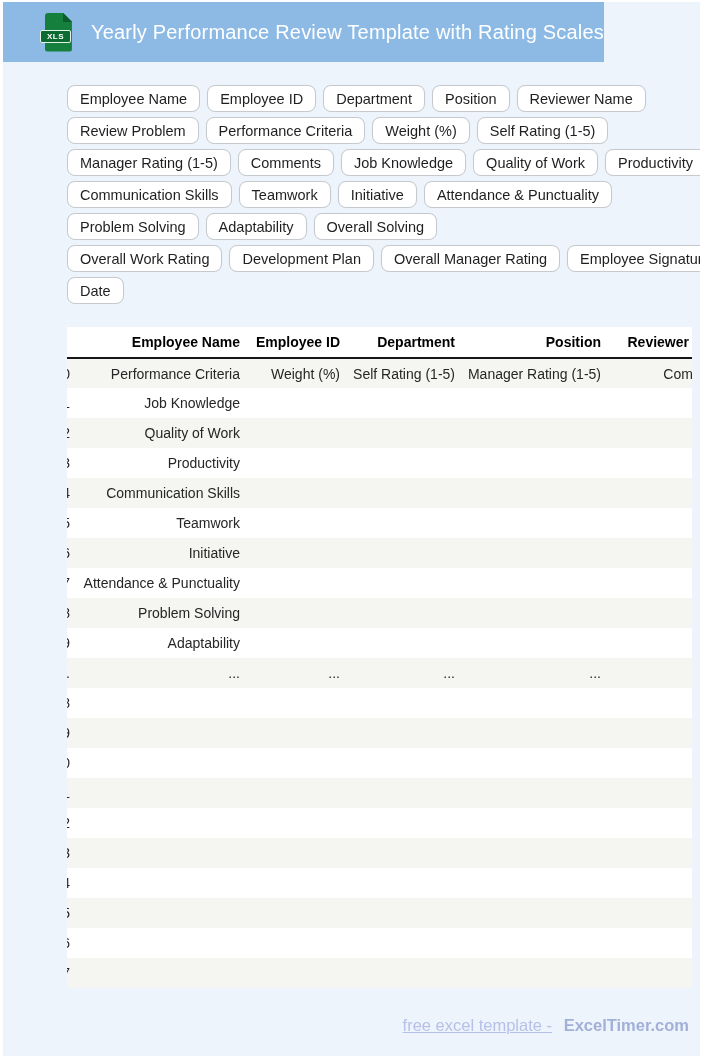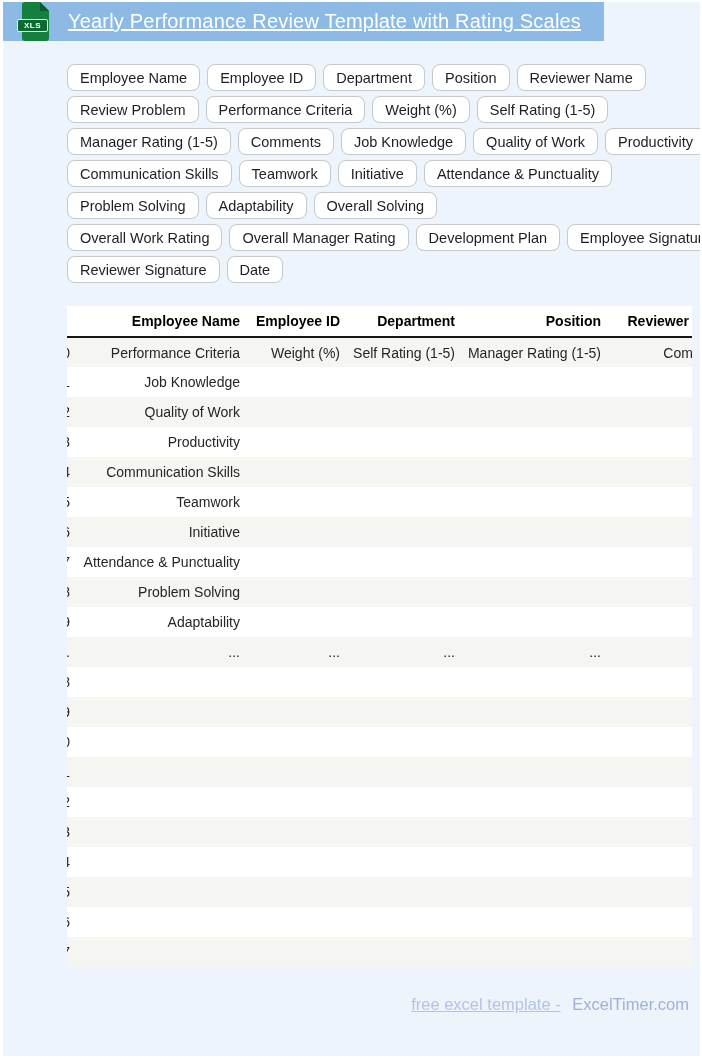--- a/index.html
+++ b/index.html
@@ -21,23 +21,23 @@
     position: relative;
     overflow: hidden;
   }
   .page {
     position: absolute; left: 3px; top: 2px; right: 2px; bottom: 2px;
     background: var(--page-bg);
     overflow: hidden;
   }
   
   .titlebar {
-    width: 601px; height: 39px;
+    width: 601px; height: 60px;
     background: var(--bar);
-    display: flex; align-items: center;
+    display: flex; align-items: center; justify-content: flex-end;
   }
   .xls-icon { position: relative; width: 34px; height: 39px; margin-left: 14px; flex: none; }
   .xls-doc {
     position: absolute; left: 5px; top: 0; width: 27px; height: 39px;
     background: var(--green);
     border-radius: 3px;
     clip-path: polygon(0 0, 18px 0, 27px 9px, 27px 39px, 0 39px);
   }
   .xls-fold {
     position: absolute; left: 23px; top: 0;
@@ -52,21 +52,20 @@
     border-radius: 2px;
     color: #fff; font-size: 8px; font-weight: bold; letter-spacing: .5px;
     display: flex; align-items: center; justify-content: center;
   }
   .page-title {
     margin-left: 17px;
     color: #ffffff;
     font-size: 20px; font-weight: 500;
     letter-spacing: .2px;
     white-space: nowrap;
-    text-decoration: underline;
   }
   
   .chips { margin: 23px 0 0 64px; }
   .chip-row { display: flex; gap: 7px; margin-bottom: 5px; height: 27px; }
   .chip {
     background: #ffffff;
     border: 1px solid var(--chip-border);
     border-radius: 8px;
     padding: 0 12px;
     font-size: 14.5px; color: #1f1f1f;
@@ -107,21 +106,21 @@
   table.preview tr.stripe td { background: var(--stripe); }
   table.preview td.idx, table.preview th.idx { padding-right: 2px; }
   
   .footer {
     margin-top: 28px;
     text-align: right;
     padding-right: 11px;
     font-size: 16.5px;
   }
   .footer-pre { color: var(--footer-pre); text-decoration: underline; }
-  .footer-brand { color: var(--footer-brand); font-weight: normal; margin-left: 7px; text-decoration: none; }
+  .footer-brand { color: var(--footer-brand); font-weight: bold; margin-left: 7px; text-decoration: none; }
 </style>
 </head>
 <body>
 
 <div class="page">
 
   <div class="titlebar">
     <div class="xls-icon">
       <div class="xls-doc"></div>
       <div class="xls-fold"></div>
@@ -157,26 +156,25 @@
         <div class="chip">Initiative</div>
         <div class="chip">Attendance &amp; Punctuality</div>
       </div>
       <div class="chip-row">
         <div class="chip">Problem Solving</div>
         <div class="chip">Adaptability</div>
         <div class="chip">Overall Solving</div>
       </div>
       <div class="chip-row">
         <div class="chip">Overall Work Rating</div>
+        <div class="chip">Development Plan</div>
         <div class="chip">Overall Manager Rating</div>
-        <div class="chip">Development Plan</div>
         <div class="chip">Employee Signature</div>
       </div>
       <div class="chip-row">
-        <div class="chip">Reviewer Signature</div>
         <div class="chip">Date</div>
       </div>
     </div>
 
   <div class="table-wrap">
     <table class="preview" id="preview-table">
         <colgroup>
           <col style="width: 25px;">
           <col style="width: 175px;">
           <col style="width: 100px;">

